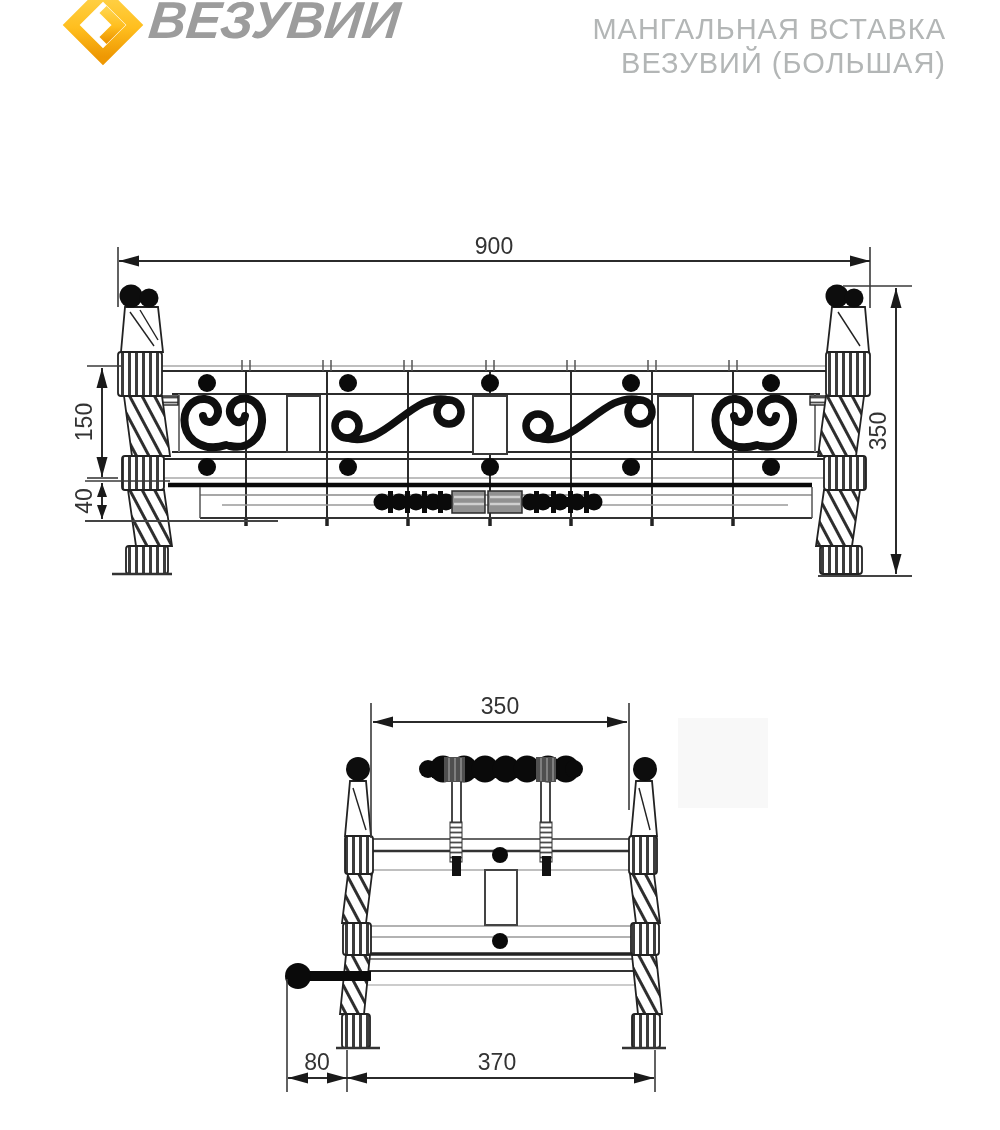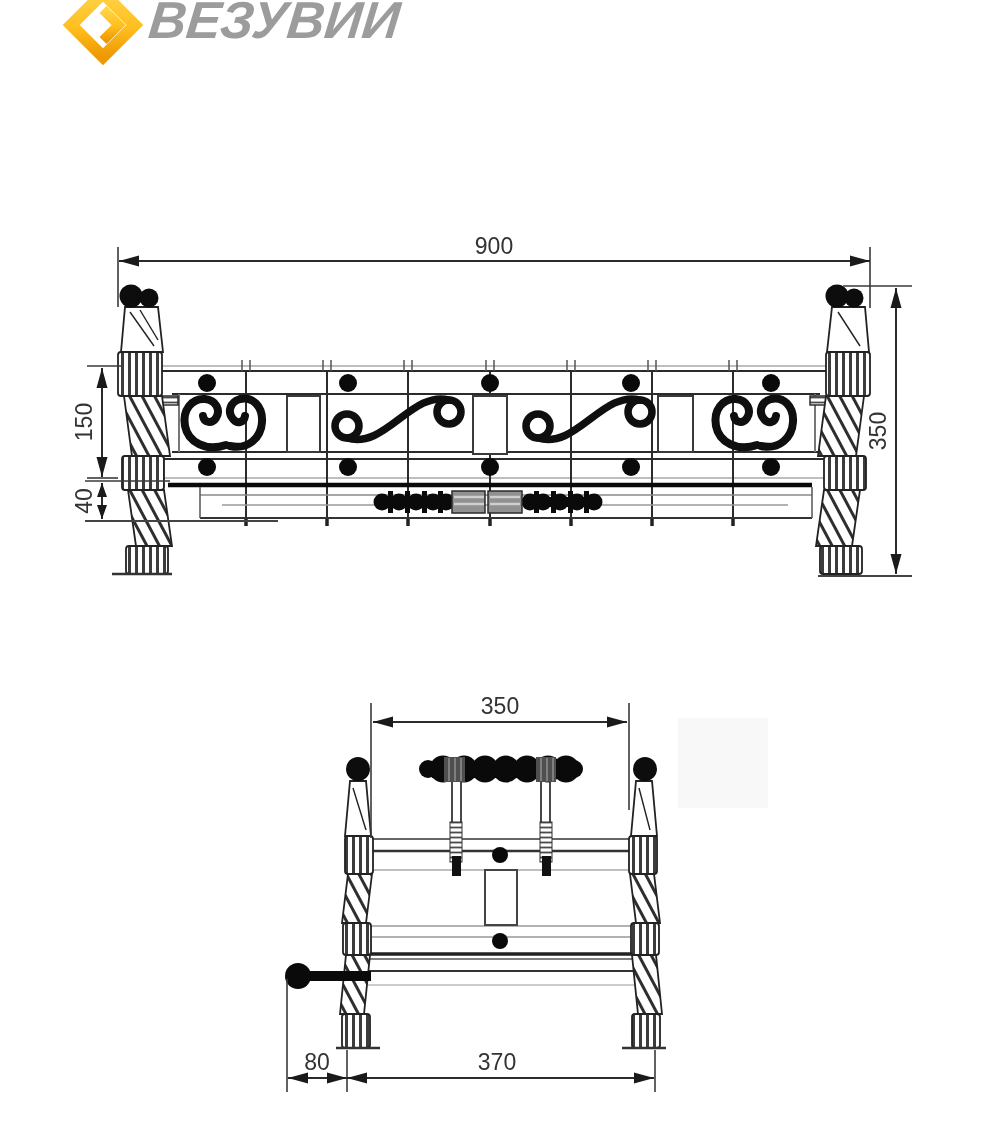--- a/index.html
+++ b/index.html
@@ -27,20 +27,22 @@
         <stop offset="1" stop-color="#EE9803"></stop>
       </linearGradient>
     </defs>
     <g transform="translate(49,25) rotate(45)">
       <rect x="-22.5" y="-22.5" width="45" height="45" fill="none" stroke="url(#lg)" stroke-width="12"></rect>
       <path d="M -11 -11 H 11 V 11" fill="none" stroke="url(#lg)" stroke-width="10"></path>
     </g>
   </svg>
   <div class="brand">ВЕЗУВИЙ</div>
   <div class="title">
+    <div>МАНГАЛЬНАЯ ВСТАВКА</div>
+    <div>ВЕЗУВИЙ (БОЛЬШАЯ)</div>
   </div>
 
   <svg class="drawing" viewBox="0 0 1000 1130">
     <defs>
       <pattern id="ribs" width="7" height="10" patternUnits="userSpaceOnUse">
         <rect width="7" height="10" fill="#fff"></rect>
         <line x1="3.5" y1="0" x2="3.5" y2="10" stroke="#3c3c3c" stroke-width="3"></line>
       </pattern>
       <pattern id="twist" width="11" height="11" patternUnits="userSpaceOnUse" patternTransform="rotate(62)">
         <rect width="11" height="11" fill="#fff"></rect>

